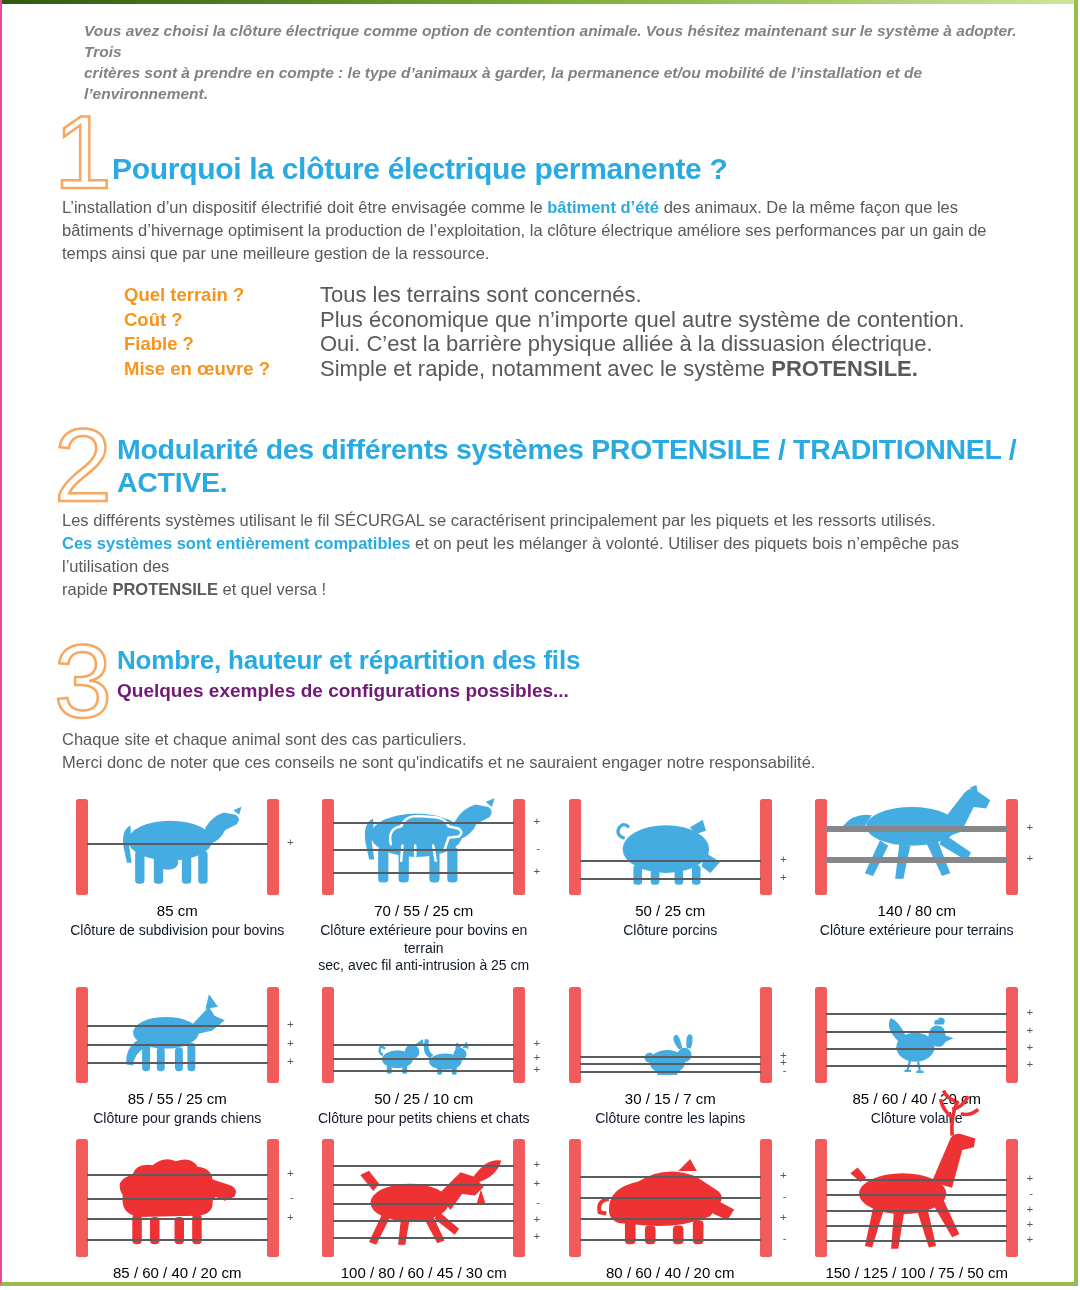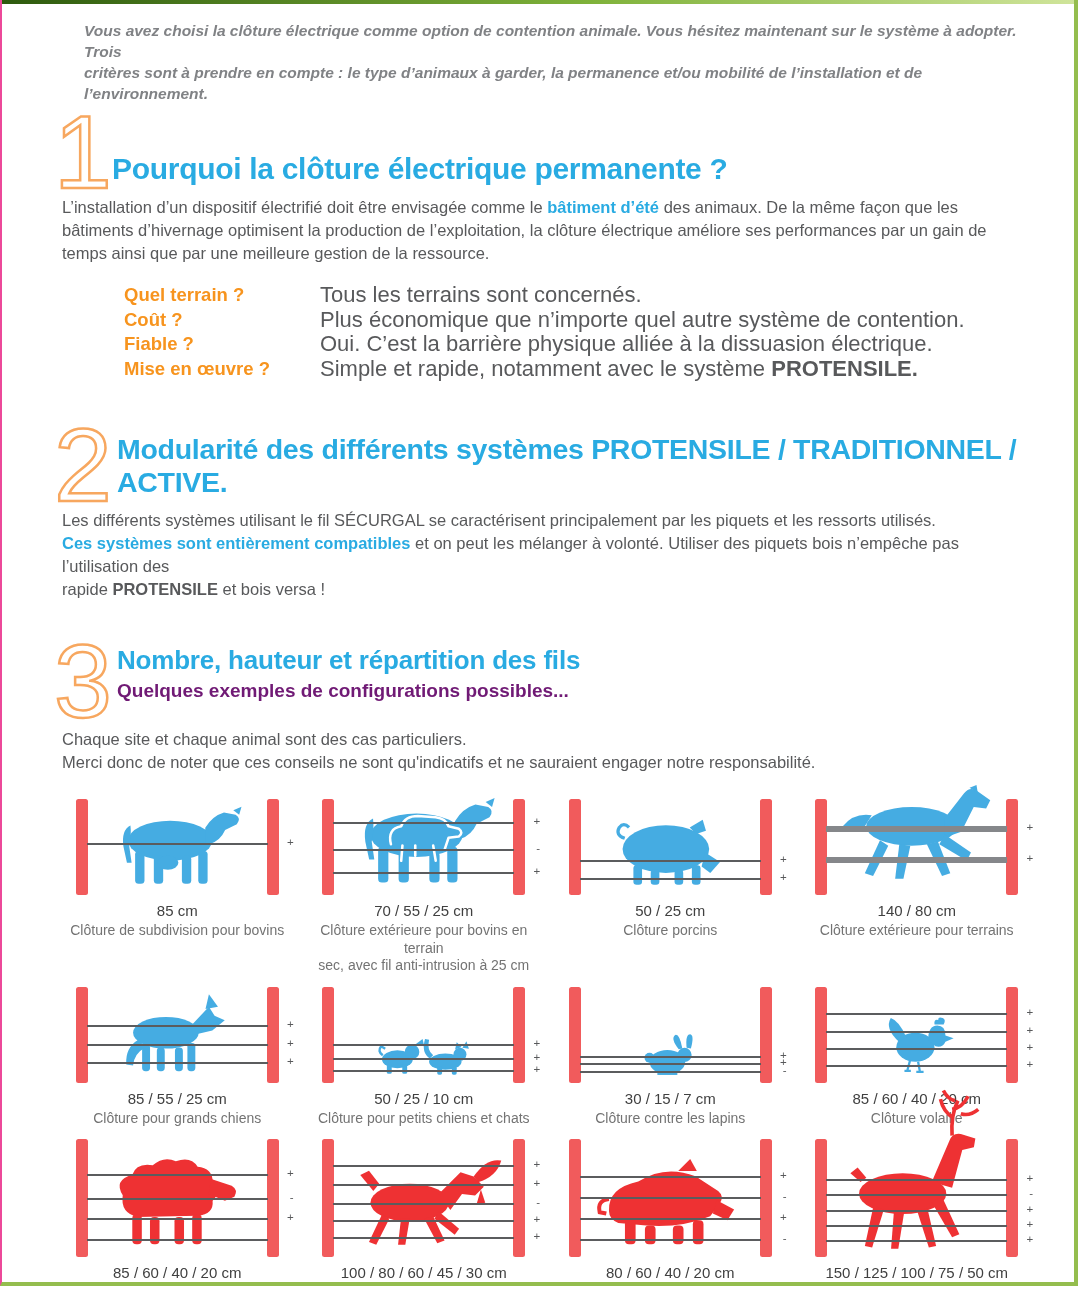--- a/index.html
+++ b/index.html
@@ -60,22 +60,22 @@
   svg[data-name="hen-silhouette"]{height:74%;}
   svg[data-name="pig-silhouette"]{height:88%;}
   svg[data-name="cow-silhouette"]{height:95%;}
   svg[data-name="cow-calf-silhouette"]{height:104%;}
   svg[data-name="horse-silhouette"]{height:112%;}
   svg[data-name="dog-silhouette"]{height:92%;}
   svg[data-name="sheep-silhouette"]{height:90%;}
   svg[data-name="goat-silhouette"]{height:100%;}
   svg[data-name="boar-silhouette"]{height:88%;}
   svg[data-name="deer-silhouette"]{height:165%;}
-  .heights{margin-top:7px;font-size:15px;color:#404040;}
-  .cap{margin-top:3px;font-size:14px;line-height:17.5px;color:#737373;}
+  .heights{margin-top:7px;font-size:15px;color:#000000;}
+  .cap{margin-top:3px;font-size:14px;line-height:17.5px;color:#0f172a;}
 </style>
 </head>
 <body>
 
 <div class="page" data-name="catalog-page">
   <div class="topline" data-name="top-green-rule"></div>
   <div class="content">
 
     <div class="intro" data-name="intro-text">
       <span data-name="intro-line1">Vous avez choisi la clôture électrique comme option de contention animale. Vous hésitez maintenant sur le système à adopter. Trois</span><br>
@@ -107,21 +107,21 @@
         </div>
       </div>
     </section>
 
     <section class="sec2" data-name="section-2">
       <div class="bignum" data-name="section-2-numeral">2</div>
       <h2 data-name="section-2-title">Modularité des différents systèmes PROTENSILE / TRADITIONNEL / ACTIVE.</h2>
       <div class="para" data-name="section-2-paragraph">
         <span data-name="paragraph-text">Les différents systèmes utilisant le fil SÉCURGAL se caractérisent principalement par les piquets et les ressorts utilisés.</span><br>
         <span class="blue-em" data-name="compatible-highlight">Ces systèmes sont entièrement compatibles</span><span data-name="paragraph-text"> et on peut les mélanger à volonté. Utiliser des piquets bois n’empêche pas l’utilisation des</span><br>
-        <span data-name="paragraph-text">rapide </span><b data-name="protensile-bold">PROTENSILE</b><span data-name="paragraph-text"> et bois versa !</span>
+        <span data-name="paragraph-text">rapide </span><b data-name="protensile-bold">PROTENSILE</b><span data-name="paragraph-text"> et quel versa !</span>
       </div>
     </section>
 
     <section class="sec3" data-name="section-3">
       <div class="bignum" data-name="section-3-numeral">3</div>
       <h3 data-name="section-3-title">Nombre, hauteur et répartition des fils</h3>
       <div class="subhead" data-name="section-3-subtitle">Quelques exemples de configurations possibles...</div>
       <div class="note" data-name="advice-note">
         <span data-name="note-line">Chaque site et chaque animal sont des cas particuliers.</span><br>
         <span data-name="note-line">Merci donc de noter que ces conseils ne sont qu'indicatifs et ne sauraient engager notre responsabilité.</span>

